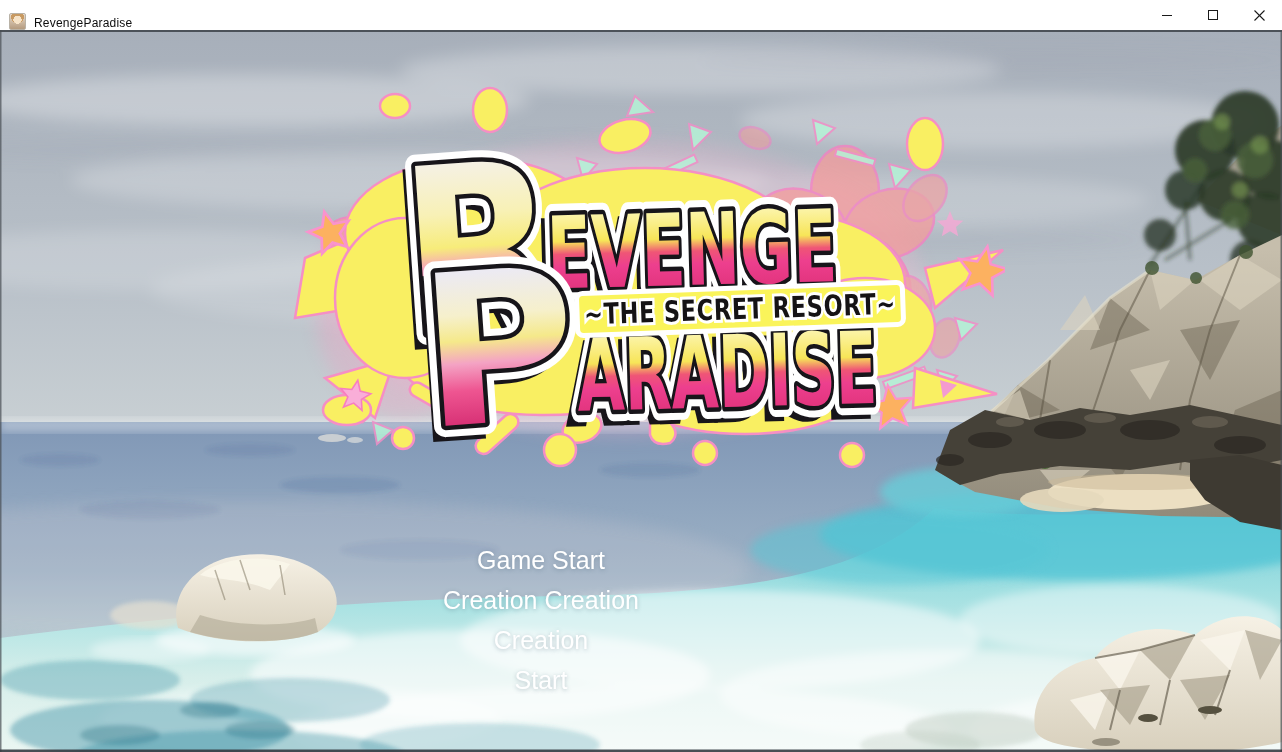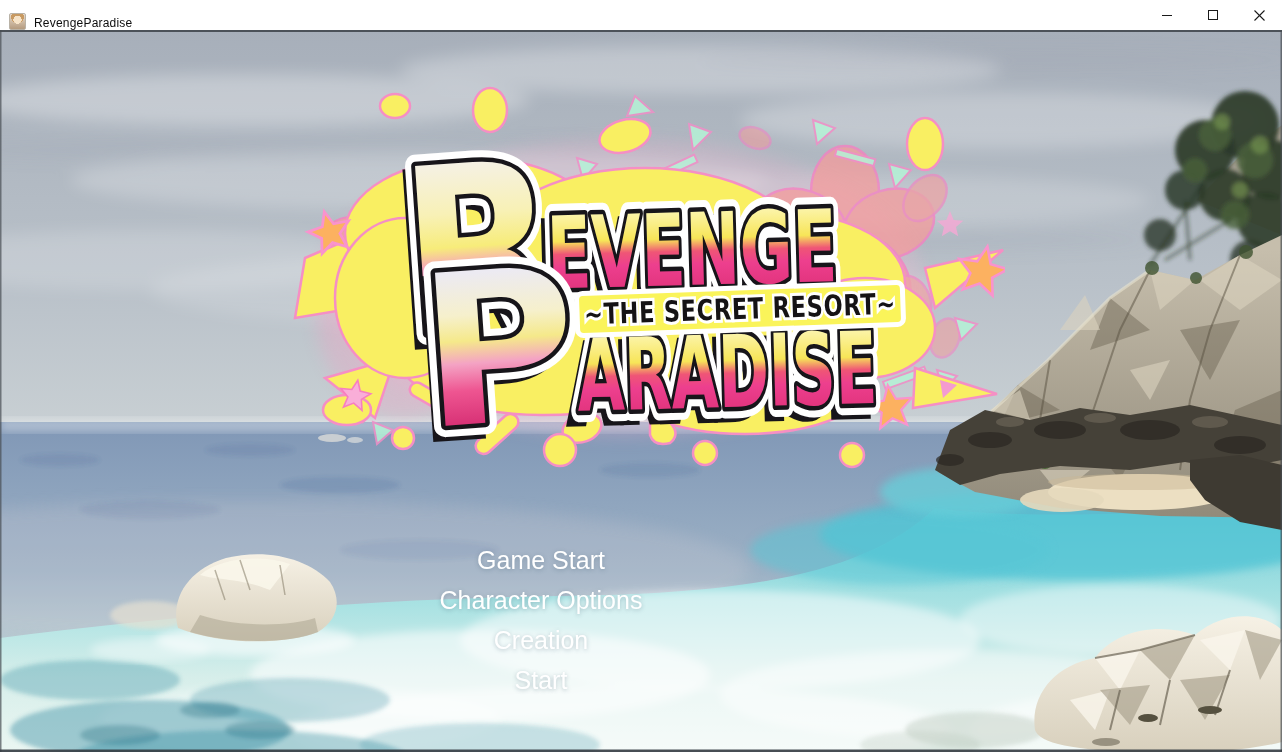--- a/index.html
+++ b/index.html
@@ -422,19 +422,19 @@
         </g>
         <g transform="rotate(-2 455 231)">
           <rect x="292" y="210" width="326" height="42" rx="6" fill="#faf45a" stroke="#ffffff" stroke-width="5"></rect>
           <text class="subtitle-txt" x="455" y="241" font-size="29" text-anchor="middle" textLength="312" lengthAdjust="spacingAndGlyphs">~THE SECRET RESORT~</text>
         </g>
       </g>
     </svg>
 
     <nav class="menu">
       <div class="menu-item">Game Start</div>
-      <div class="menu-item">Character Options</div>
+      <div class="menu-item">Creation Creation</div>
       <div class="menu-item">Creation</div>
       <div class="menu-item">Start</div>
     </nav>
 
   </div>
 </div>
 
 </body></html>

